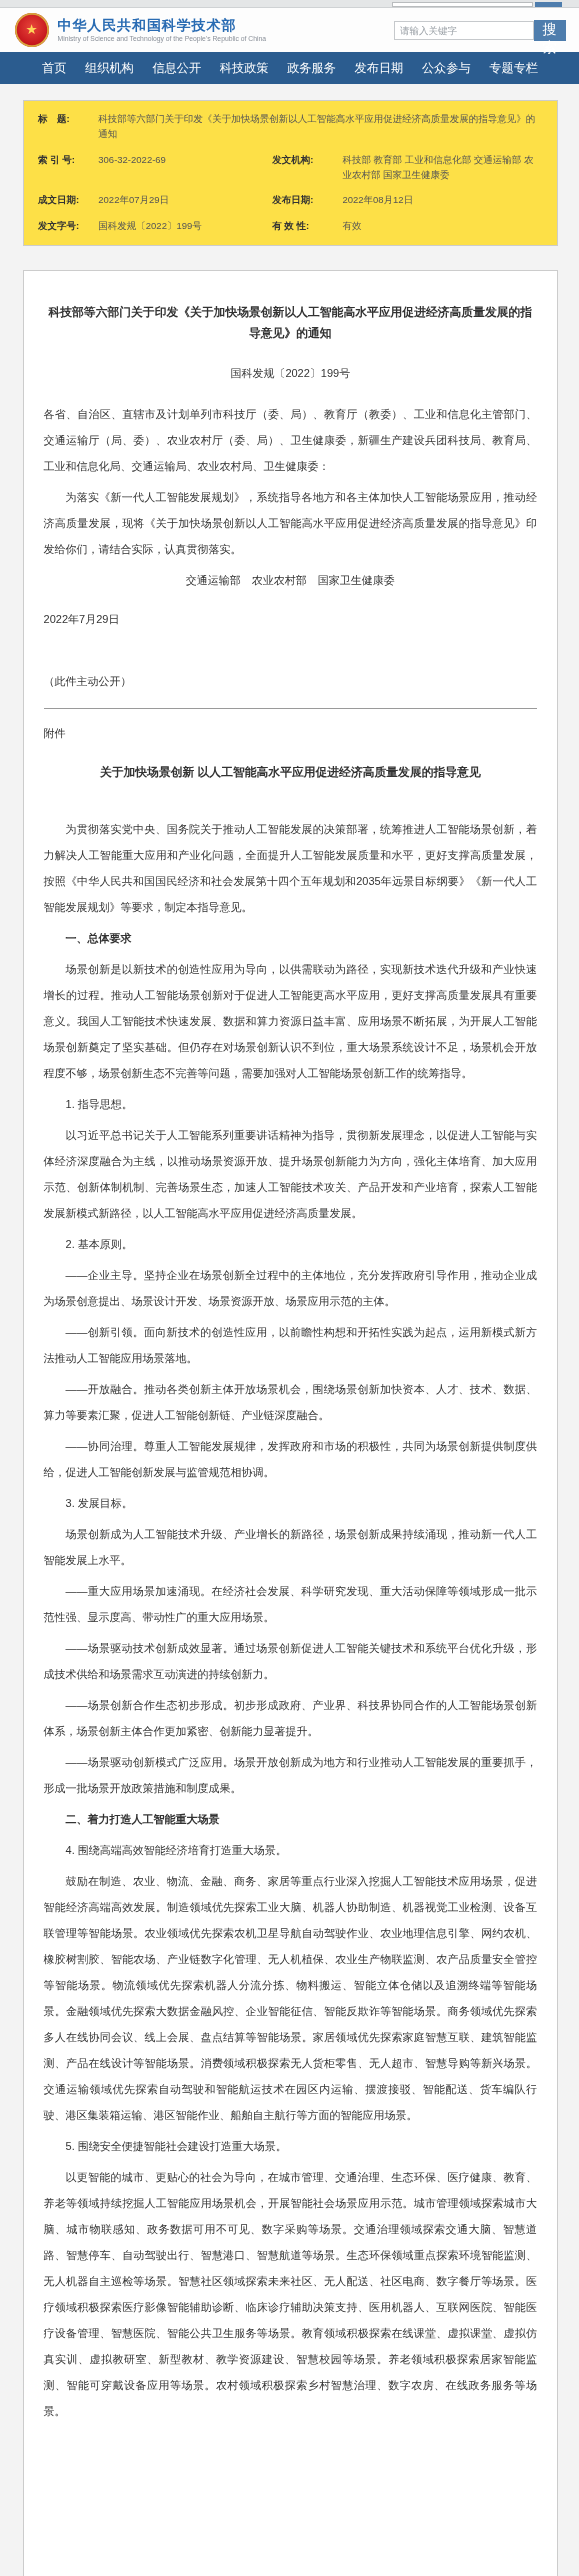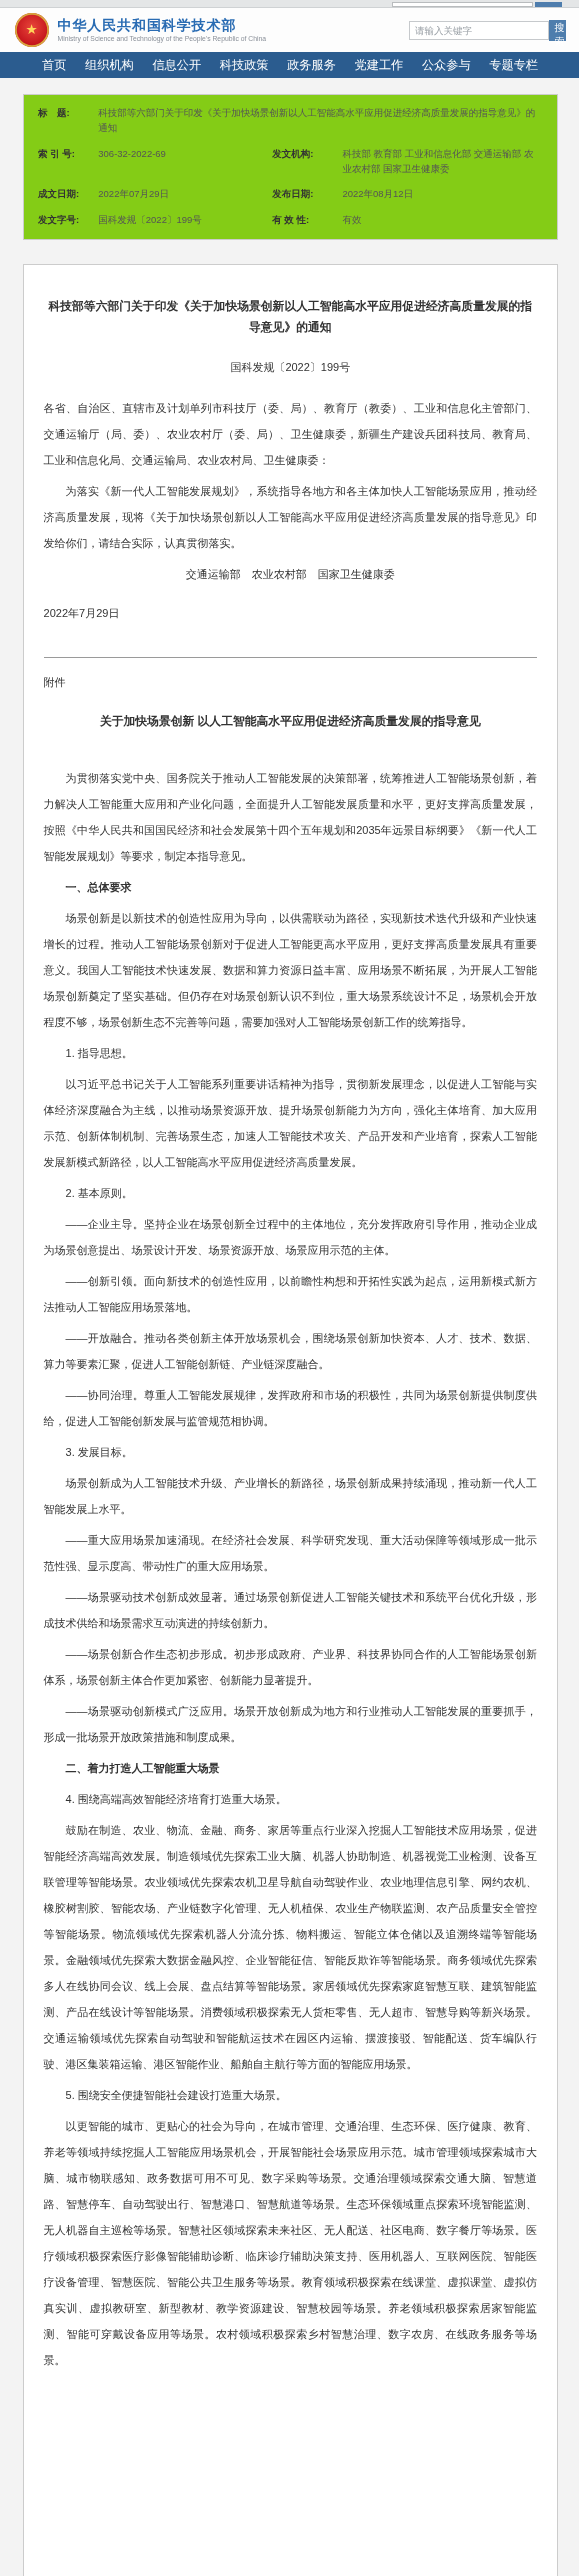--- a/index.html
+++ b/index.html
@@ -20,26 +20,26 @@
   .emblem { width:34px; height:34px; border-radius:50%; flex:0 0 34px;
     background:radial-gradient(circle at 50% 42%, #e8453a 0%, #c5161d 65%, #9e0f14 100%);
     box-shadow:inset 0 0 0 1.8px #d8a83e;
     display:flex; align-items:center; justify-content:center; }
   .emblem .star { color:#ffd55a; font-size:13.6px; line-height:1; }
   .brand-cn { font-size:14px; font-weight:bold; color:#2a6cb3; letter-spacing:0.9px; line-height:1.1; }
   .brand-en { font-size:6.8px; color:#8a9099; margin-top:1.8px; }
   .search { margin-left:auto; display:flex; align-items:center; }
   .search-input { width:140px; height:19px; border:0.9px solid #c6c9cc; background:#fff; padding:0 5.4px; font-size:9.5px; color:#333; outline:none; }
   .search-input::placeholder { color:#9aa0a6; }
-  .search-btn { width:17px; height:21px; border:none; background:#4e7dad; color:#fff; font-size:10px; cursor:pointer; }
+  .search-btn { width:32px; height:21px; border:none; background:#4e7dad; color:#fff; font-size:14px; cursor:pointer; }
   
-  .nav { height:26px; background:#2b5c8f; display:flex; align-items:center; justify-content:space-between; padding:0 42px; }
+  .nav { height:32px; background:#2b5c8f; display:flex; align-items:center; justify-content:space-between; padding:0 42px; }
   .nav-item { color:#ffffff; font-size:12.2px; text-decoration:none; cursor:pointer; white-space:nowrap; }
   
-  .meta-card { margin:15.4px 22px 0 22.6px; background:#84cc16; border:0.9px solid #ccc; padding:11.8px 14.5px; }
+  .meta-card { margin:15.4px 22px 0 22.6px; background:#fde047; border:0.9px solid #ccc; padding:11.8px 14.5px; }
   .meta-grid { display:grid; grid-template-columns:53px 1fr 63px 1.2fr; column-gap:7.2px; row-gap:11px; font-size:9.5px; line-height:1.55; }
   .meta-label { font-weight:bold; color:#333; white-space:nowrap; }
   .meta-value { color:#555; }
   .meta-span3 { grid-column:2 / 5; }
   
   .doc-card { margin:23.5px 22px 0 22.6px; background:#fff; border:0.9px solid #ccc; padding:27px 20px 36px; min-height:2379px; }
   .blk { font-size:11px; line-height:26px; margin:5px 0; color:#333; text-indent:2em; text-align:justify; }
   .blk-doc-title { font-size:11.8px; font-weight:bold; text-indent:0; text-align:center; line-height:1.8; margin:3.6px 0 16.3px; }
   .blk-docno { text-indent:0; text-align:center; margin:0 0 14.5px; }
   .blk-addr { text-indent:0; }
@@ -79,21 +79,21 @@
     </div>
   </header>
 
   <nav class="nav">
 
   <a class="nav-item">首页</a>
       <a class="nav-item">组织机构</a>
       <a class="nav-item">信息公开</a>
       <a class="nav-item">科技政策</a>
       <a class="nav-item">政务服务</a>
-      <a class="nav-item">党建工作</a>
+      <a class="nav-item">发布日期</a>
       <a class="nav-item">公众参与</a>
       <a class="nav-item">专题专栏</a>
     </nav>
 
   <section class="meta-card">
     <div class="meta-grid">
       <div class="meta-label">标　题:</div>
       <div class="meta-value meta-span3">科技部等六部门关于印发《关于加快场景创新以人工智能高水平应用促进经济高质量发展的指导意见》的通知</div>
 
       <div class="meta-label">索 引 号:</div>
@@ -115,20 +115,21 @@
 
   <section class="doc-card">
     <div class="doc-body">
 
     <div class="blk blk-doc-title">科技部等六部门关于印发《关于加快场景创新以人工智能高水平应用促进经济高质量发展的指导意见》的通知</div>
         <div class="blk blk-docno">国科发规〔2022〕199号</div>
         <div class="blk blk-addr">各省、自治区、直辖市及计划单列市科技厅（委、局）、教育厅（教委）、工业和信息化主管部门、交通运输厅（局、委）、农业农村厅（委、局）、卫生健康委，新疆生产建设兵团科技局、教育局、工业和信息化局、交通运输局、农业农村局、卫生健康委：</div>
         <div class="blk blk-p">为落实《新一代人工智能发展规划》，系统指导各地方和各主体加快人工智能场景应用，推动经济高质量发展，现将《关于加快场景创新以人工智能高水平应用促进经济高质量发展的指导意见》印发给你们，请结合实际，认真贯彻落实。</div>
         <div class="blk blk-sign">交通运输部　农业农村部　国家卫生健康委</div>
         <div class="blk blk-date">2022年7月29日</div>
+        <div class="blk blk-note">（此件主动公开）</div>
         <div class="blk blk-divider"></div>
         <div class="blk blk-attach-label">附件</div>
         <div class="blk blk-attach-title">关于加快场景创新 以人工智能高水平应用促进经济高质量发展的指导意见</div>
         <div class="blk blk-p">为贯彻落实党中央、国务院关于推动人工智能发展的决策部署，统筹推进人工智能场景创新，着力解决人工智能重大应用和产业化问题，全面提升人工智能发展质量和水平，更好支撑高质量发展，按照《中华人民共和国国民经济和社会发展第十四个五年规划和2035年远景目标纲要》《新一代人工智能发展规划》等要求，制定本指导意见。</div>
         <div class="blk blk-h1">一、总体要求</div>
         <div class="blk blk-p">场景创新是以新技术的创造性应用为导向，以供需联动为路径，实现新技术迭代升级和产业快速增长的过程。推动人工智能场景创新对于促进人工智能更高水平应用，更好支撑高质量发展具有重要意义。我国人工智能技术快速发展、数据和算力资源日益丰富、应用场景不断拓展，为开展人工智能场景创新奠定了坚实基础。但仍存在对场景创新认识不到位，重大场景系统设计不足，场景机会开放程度不够，场景创新生态不完善等问题，需要加强对人工智能场景创新工作的统筹指导。</div>
         <div class="blk blk-h2">1. 指导思想。</div>
         <div class="blk blk-p">以习近平总书记关于人工智能系列重要讲话精神为指导，贯彻新发展理念，以促进人工智能与实体经济深度融合为主线，以推动场景资源开放、提升场景创新能力为方向，强化主体培育、加大应用示范、创新体制机制、完善场景生态，加速人工智能技术攻关、产品开发和产业培育，探索人工智能发展新模式新路径，以人工智能高水平应用促进经济高质量发展。</div>
         <div class="blk blk-h2">2. 基本原则。</div>
         <div class="blk blk-p">——企业主导。坚持企业在场景创新全过程中的主体地位，充分发挥政府引导作用，推动企业成为场景创意提出、场景设计开发、场景资源开放、场景应用示范的主体。</div>

